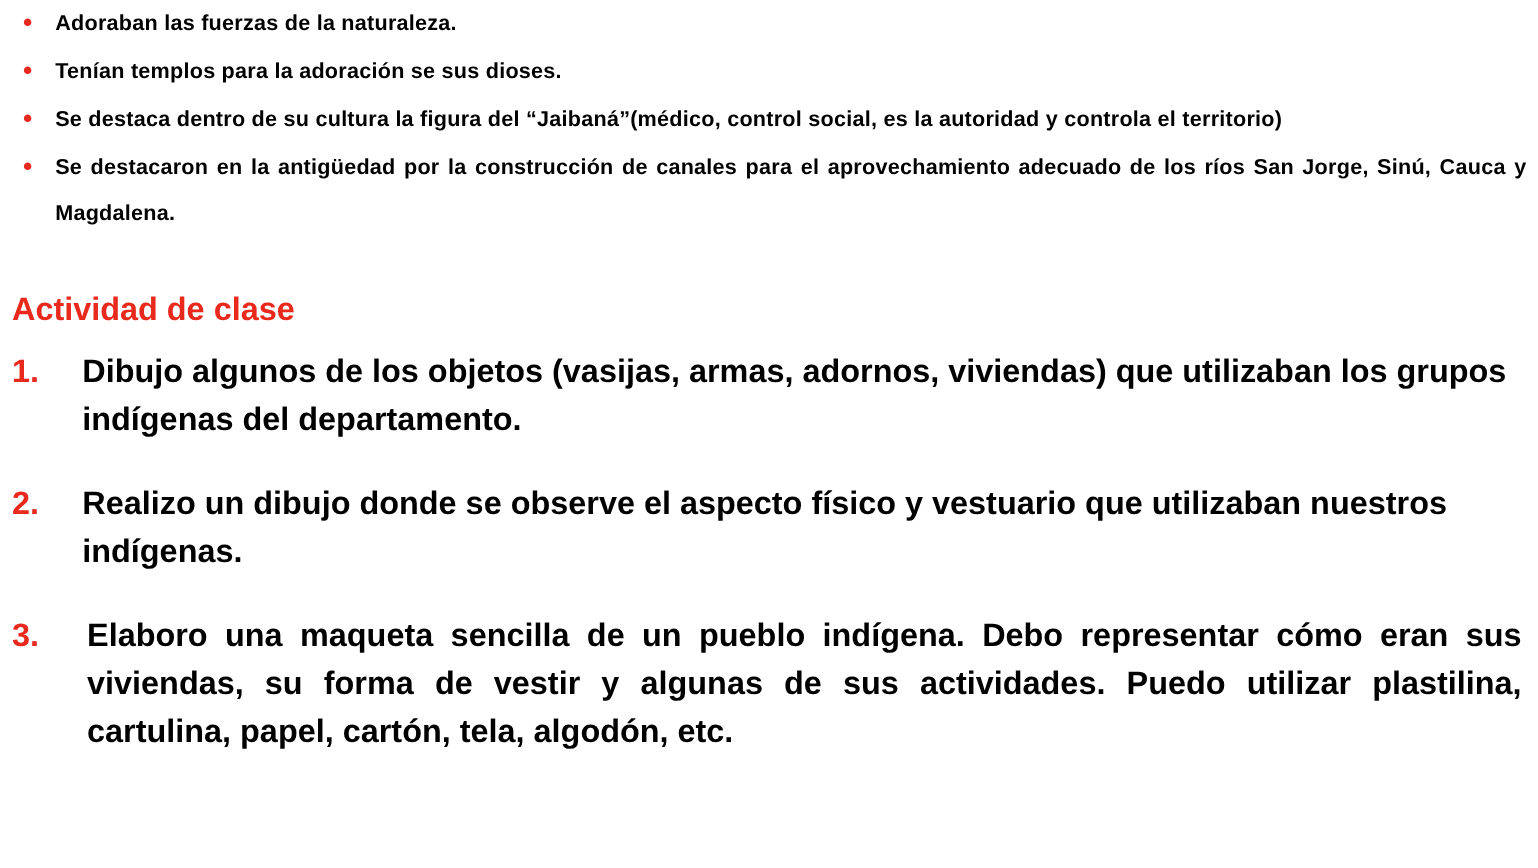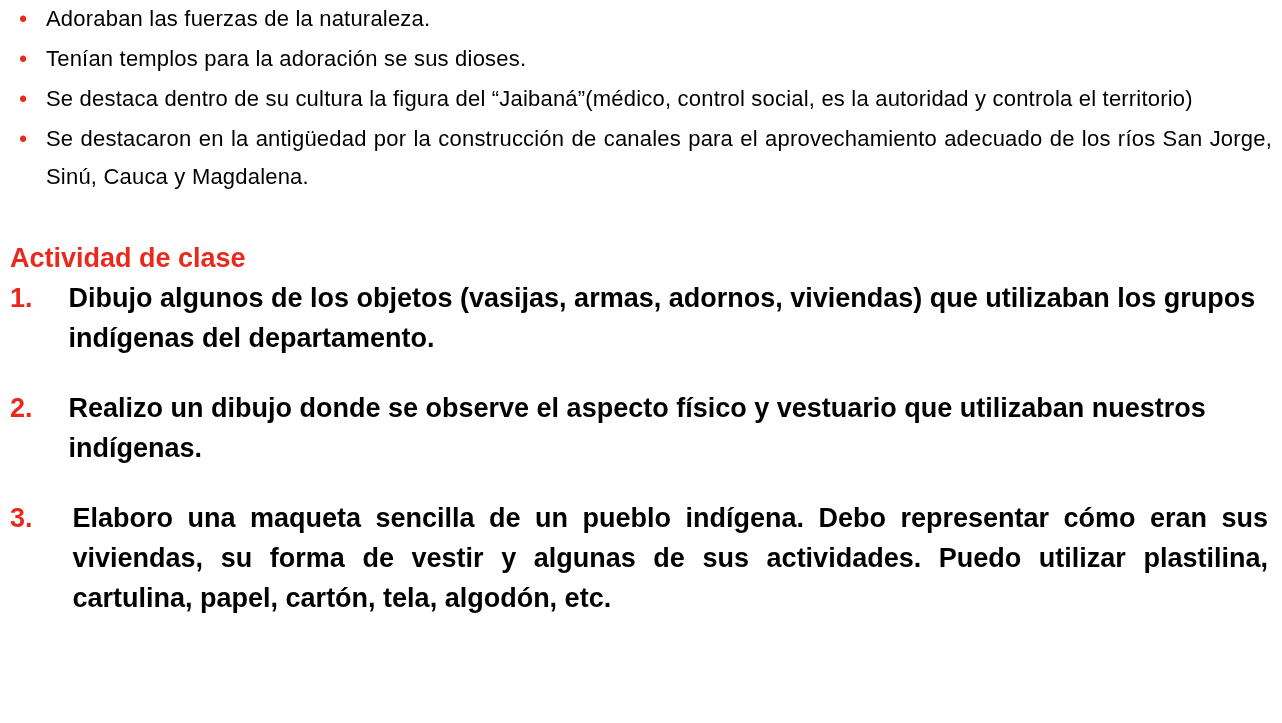--- a/index.html
+++ b/index.html
@@ -39,38 +39,38 @@
     font-size: 22px;
     line-height: 38px;
     width: 46px;
     min-width: 46px;
     text-align: center;
     font-weight: 700;
     flex: 0 0 46px;
   }
   .bullet-text {
     color: #000000;
-    font-weight: 400;
-    font-size: 22px;
+    font-weight: 700;
+    font-size: 18px;
     line-height: 38px;
     letter-spacing: 0.2px;
     flex: 1 1 auto;
   }
   .justified {
     text-align: justify;
     text-align-last: left;
   }
 
   
   .activity-title {
     color: #e8291c;
     font-weight: 700;
     font-size: 27px;
     line-height: 40px;
-    margin: 22px 0 0 10px;
+    margin: 22px 0 11px 10px;
   }
   .task {
     display: flex;
     align-items: flex-start;
     margin: 0 0 0 10px;
     padding-right: 14px;
   }
   .task-number {
     color: #e8291c;
     font-weight: 700;

